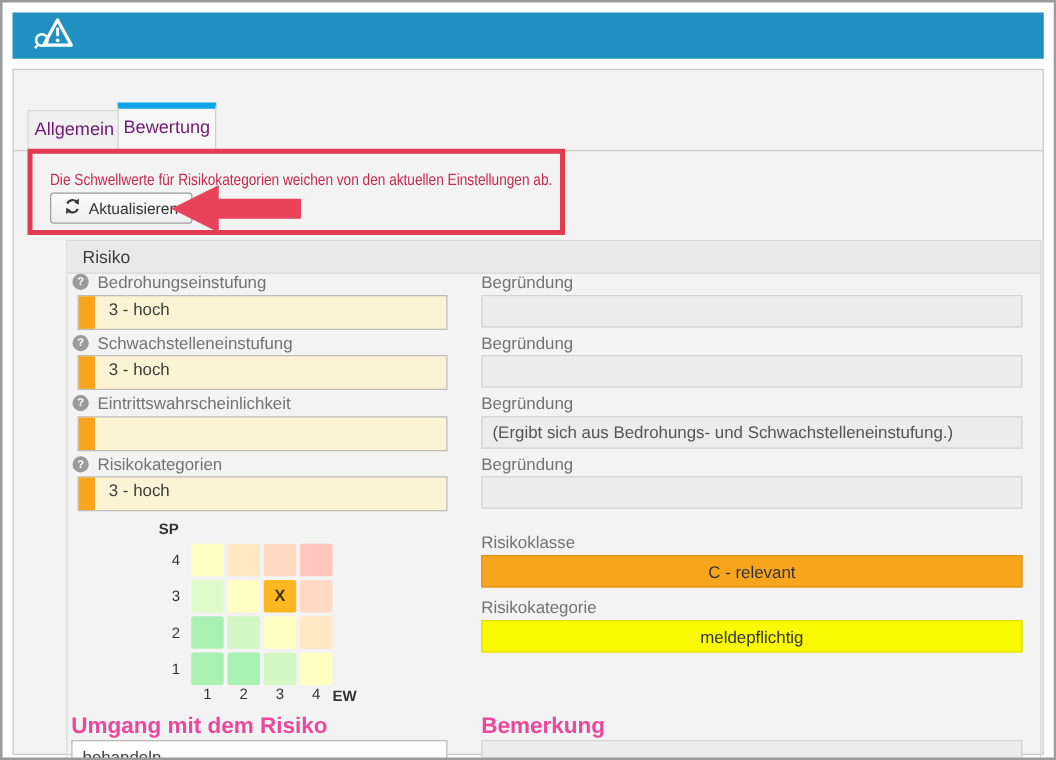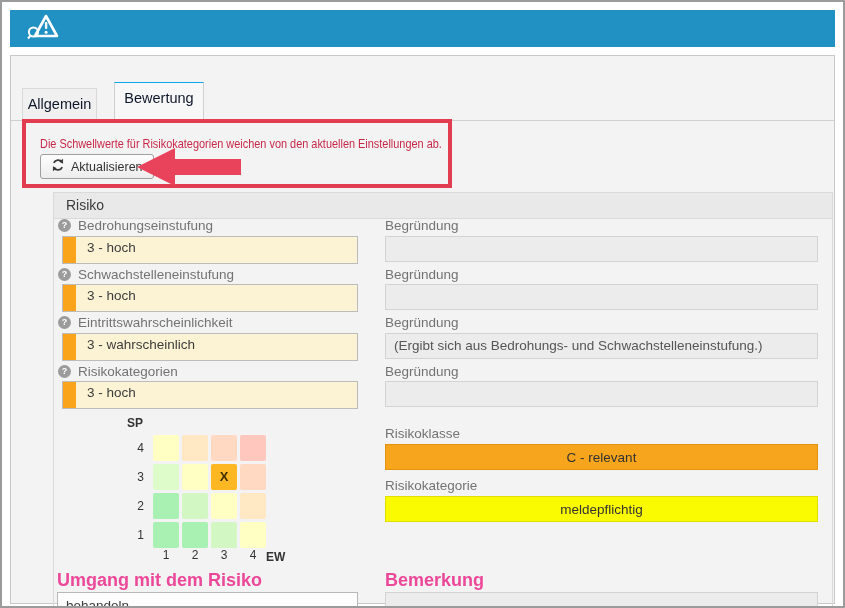--- a/index.html
+++ b/index.html
@@ -22,24 +22,24 @@
     background: #2191c4; display: flex; align-items: center;
     padding-left: 16px; gap: 12px; z-index: 2;
   }
   .titlebar h1 { font-size: 15px; font-weight: bold; color: #ffffff; letter-spacing: 0.1px; }
 
   
   .panel { left: 10px; top: 55px; width: 825px; height: 549px; background: #f3f3f3; border: 1px solid #c9c9c9; z-index: 0; }
 
   
   .tabline { left: 11px; top: 120px; width: 823px; height: 1px; background: #cfcfcf; z-index: 1; }
-  .tab { text-align: center; font-size: 14.5px; color: #0f172a; z-index: 2; cursor: default; }
+  .tab { text-align: center; font-size: 14.5px; color: #701a75; z-index: 2; cursor: default; }
   .tab-allgemein { left: 22px; top: 88px; width: 75px; height: 33px; line-height: 31px; background: #f0f0f0; border: 1px solid #d9d9d9; }
-  .tab-bewertung { left: 114px; top: 82px; width: 90px; height: 39px; line-height: 31px; background: #f7f7f7;
-    border-left: 1px solid #cfcfcf; border-right: 1px solid #cfcfcf; border-top: 1px solid #0ea5e9; }
+  .tab-bewertung { left: 94px; top: 82px; width: 79px; height: 39px; line-height: 31px; background: #f7f7f7;
+    border-left: 1px solid #cfcfcf; border-right: 1px solid #cfcfcf; border-top: 5px solid #0ea5e9; }
 
   
   .alert-msg { left: 40px; top: 136px; font-size: 13px; color: #c8294a; z-index: 6; }
   .refresh-btn {
     left: 40px; top: 154px; height: 25px; padding: 0 10px;
     display: inline-flex; align-items: center; gap: 6px;
     background: linear-gradient(#fdfdfd, #ededed);
     border: 1px solid #9f9f9f; border-radius: 3px;
     font-family: "Liberation Sans", sans-serif; font-size: 12.5px; color: #333;
     z-index: 6; cursor: pointer;
@@ -160,21 +160,20 @@
   <span class="stripe" style="background: rgb(249, 164, 27);"></span>
   <span class="rtext">3 - hoch</span>
 </div>
 <div class="abs flabel rc lbl-r2">Begründung</div>
 <div class="abs reason in-r2"></div>
 
 <div class="abs help hp-r3">?</div>
 <div class="abs flabel lc lbl-r3">Eintrittswahrscheinlichkeit</div>
 <div class="abs rating in-r3">
   <span class="stripe" style="background: rgb(249, 164, 27);"></span>
-  <span class="rtext">3 - wahrscheinlich</span>
 </div>
 <div class="abs flabel rc lbl-r3">Begründung</div>
 <div class="abs reason in-r3">(Ergibt sich aus Bedrohungs- und Schwachstelleneinstufung.)</div>
 
 <div class="abs help hp-r4">?</div>
 <div class="abs flabel lc lbl-r4">Risikokategorien</div>
 <div class="abs rating in-r4">
   <span class="stripe" style="background: rgb(249, 164, 27);"></span>
   <span class="rtext">3 - hoch</span>
 </div>

